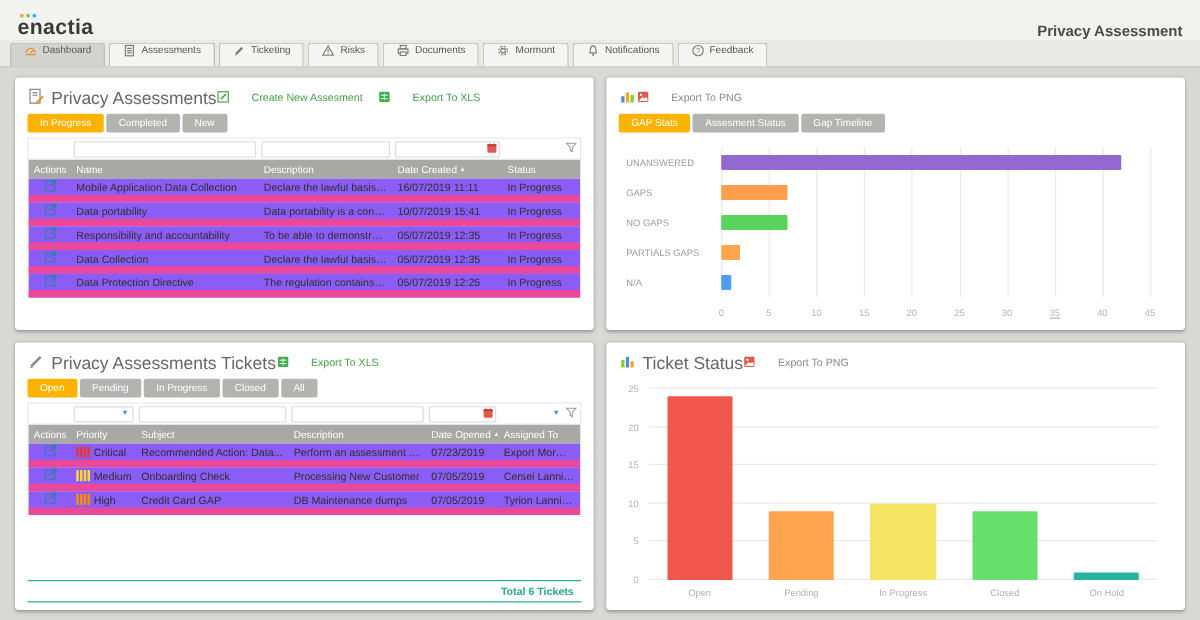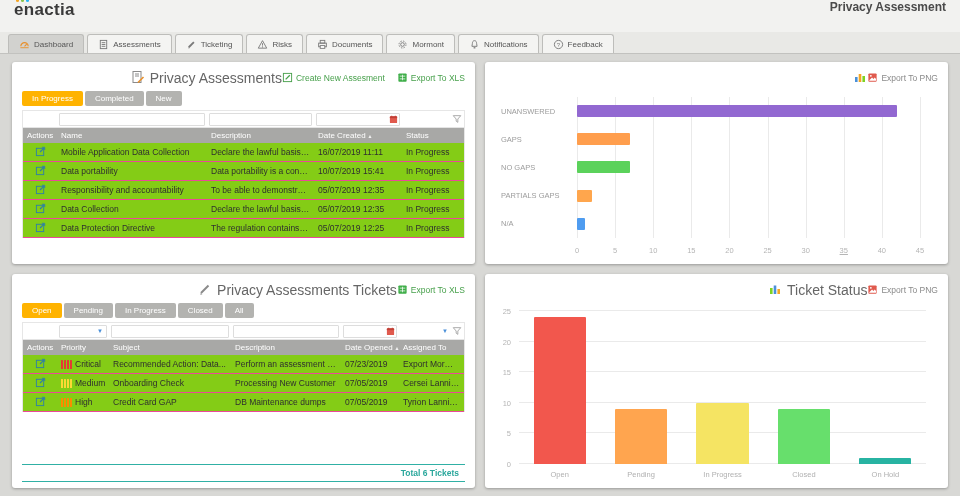--- a/index.html
+++ b/index.html
@@ -1,40 +1,40 @@
 <!DOCTYPE html>
 <html><head>
 <meta charset="utf-8">
 <style>
   *{box-sizing:border-box;margin:0;padding:0}
   html,body{width:960px;height:496px;overflow:hidden}
   body{font-family:"Liberation Sans",sans-serif;background:#d8d8d5;color:#333}
 
   
-  .topbar{height:32px;background:#f2f2f0;display:flex;align-items:flex-start;justify-content:space-between;padding:0 14px}
+  .topbar{height:32px;background:#f2f2f0;display:flex;align-items:flex-end;justify-content:space-between;padding:0 14px}
   .logo{position:relative;display:flex;align-items:flex-end;cursor:pointer}
   .logo-dots{position:absolute;top:-1px;left:2px;display:flex;gap:2px}
   .logo-dots .d{width:3px;height:3px;border-radius:50%}
   .d.o{background:#f5a623}.d.g{background:#8bc34a}.d.b{background:#29b6f6}
   .logo-text{font-size:17px;font-weight:bold;color:#3a3a3a;letter-spacing:.3px}
   .page-title{font-size:12px;font-weight:bold;color:#4a4a4a}
 
   
   .tabbar{height:22px;background:#e9e9e6;display:flex;align-items:flex-end;padding:0 8px;gap:3px;border-bottom:1px solid #c2c2bf}
-  .tab{display:flex;align-items:center;gap:4px;font-size:8px;color:#555;background:#f4f4f2;border:1px solid #bdbdba;border-bottom:none;border-radius:3px 3px 0 0;padding:0 10px;height:19px;cursor:pointer;white-space:nowrap}
+  .tab{display:flex;gap:4px;font-size:8px;color:#555;background:#f4f4f2;border:1px solid #bdbdba;border-bottom:none;border-radius:3px 3px 0 0;padding:0 10px;height:19px;cursor:pointer;white-space:nowrap}
   .tab.active{background:#d2d2cf}
   .tab svg{display:block}
 
   
   main{display:grid;grid-template-columns:1fr 1fr;grid-template-rows:202px 214px;gap:10px;padding:8px 12px}
   .panel{background:#fff;border-radius:3px;box-shadow:0 1px 3px rgba(0,0,0,.3);padding:5px 10px 6px;display:flex;flex-direction:column;overflow:hidden}
-  .panel-head{display:flex;justify-content:flex-end;align-items:center;height:22px;flex:none}
+  .panel-head{display:flex;justify-content:flex-start;align-items:center;height:22px;flex:none}
   .panel-title{display:flex;gap:5px;align-items:center;font-size:14px;color:#666}
   .panel-links{display:flex;gap:12px;align-items:center}
-  .plink{display:flex;gap:3px;align-items:center;font-size:8.5px;cursor:pointer;white-space:nowrap}
+  .plink{display:flex;gap:17px;align-items:center;font-size:8.5px;cursor:pointer;white-space:nowrap}
   .plink.green{color:#47a04b}
   .plink.gray{color:#8a8a8a}
 
   .subtabs{display:flex;gap:2px;margin:2px 0 4px;flex:none}
   .stab{font-size:8px;color:#fff;background:#b3b3b0;border:none;border-radius:2px;padding:3px 10px;cursor:pointer;white-space:nowrap}
   .stab.active{background:#ffb300}
 
   
   .tbl{border:1px solid #e6e6e6;border-bottom:none;flex:none}
   .trow{display:grid;align-items:center}
@@ -42,21 +42,21 @@
   .p3 .trow{grid-template-columns:34px 52px 122px 110px 58px 1fr}
   .filter{height:17px;border-bottom:1px solid #e4e4e4;background:#fff}
   .fcell{padding:0 2px;height:13px;display:flex;align-items:center}
   .fin{flex:1;height:13px;border:1px solid #ddd;border-radius:1px;display:flex;align-items:center;justify-content:flex-end;padding:0 1px;background:#fff}
   .fin input{border:none;outline:none;width:100%;height:100%;font-size:8px;font-family:"Liberation Sans",sans-serif}
   .caret{color:#4a90d9;font-size:6px;line-height:1;padding:0 2px;cursor:pointer}
   .funnel-cell{justify-content:flex-end;gap:2px}
   .thead{background:#a8a8a6;color:#fff;font-size:8px;height:15px}
   .thead .tc{padding:0 4px;display:flex;align-items:center;gap:2px}
   .sort{font-size:5px;color:#fff;opacity:.85}
-  .drow{height:19px;font-size:8.5px;color:#2f2f2f;border-bottom:1px solid #ec4899;background:#84cc16}
+  .drow{height:19px;font-size:8.5px;color:#2f2f2f;border-bottom:6px solid #ec4899;background:#8b5cf6}
   .tc{overflow:hidden;white-space:nowrap;text-overflow:ellipsis;padding:0 4px}
   .tc.actions{display:flex;justify-content:center;cursor:pointer}
   .prio-cell{display:flex;align-items:center;gap:3px;overflow:hidden}
   .prio{display:inline-flex;align-items:flex-end;gap:1px;height:9px}
   .prio i{display:block;width:2px;height:9px;border-radius:.5px;background:#ccc}
   .tfoot{margin-top:auto;border-top:1px solid #30b0a5;border-bottom:1px solid #30b0a5;color:#2aa79c;font-size:8.5px;font-weight:bold;text-align:right;padding:3px 6px;flex:none}
 
   
   .hchart{flex:1;position:relative;margin:8px 10px 2px 2px}
   .hlabels{position:absolute;left:4px;top:0;bottom:18px;width:72px;display:flex;flex-direction:column;justify-content:space-around}
@@ -336,20 +336,25 @@
       <span class="plink gray">
         <span><svg width="11" height="11" viewBox="0 0 12 12">
               <rect x="1.5" y="1.5" width="9" height="9" rx="1" fill="#e05a4e"></rect>
               <circle cx="4.2" cy="4.2" r="1" fill="#fff"></circle>
               <path d="M2.5 9 L5.5 6 L7 7.5 L8.5 6 L9.8 7.5 V9.5 H2.5 Z" fill="#fff"></path>
             </svg></span>
         <span>Export To PNG</span>
       </span>
     </div>
 
+    <div class="subtabs">
+      <button class="stab active">GAP Stats</button>
+      <button class="stab">Assesment Status</button>
+      <button class="stab">Gap Timeline</button>
+    </div>
 
     <div class="hchart" id="hchart">
       <div class="hlabels">
           <div class="hlab">UNANSWERED</div>
           <div class="hlab">GAPS</div>
           <div class="hlab">NO GAPS</div>
           <div class="hlab">PARTIALS GAPS</div>
           <div class="hlab">N/A</div>
         </div>
       <div class="hplot">

